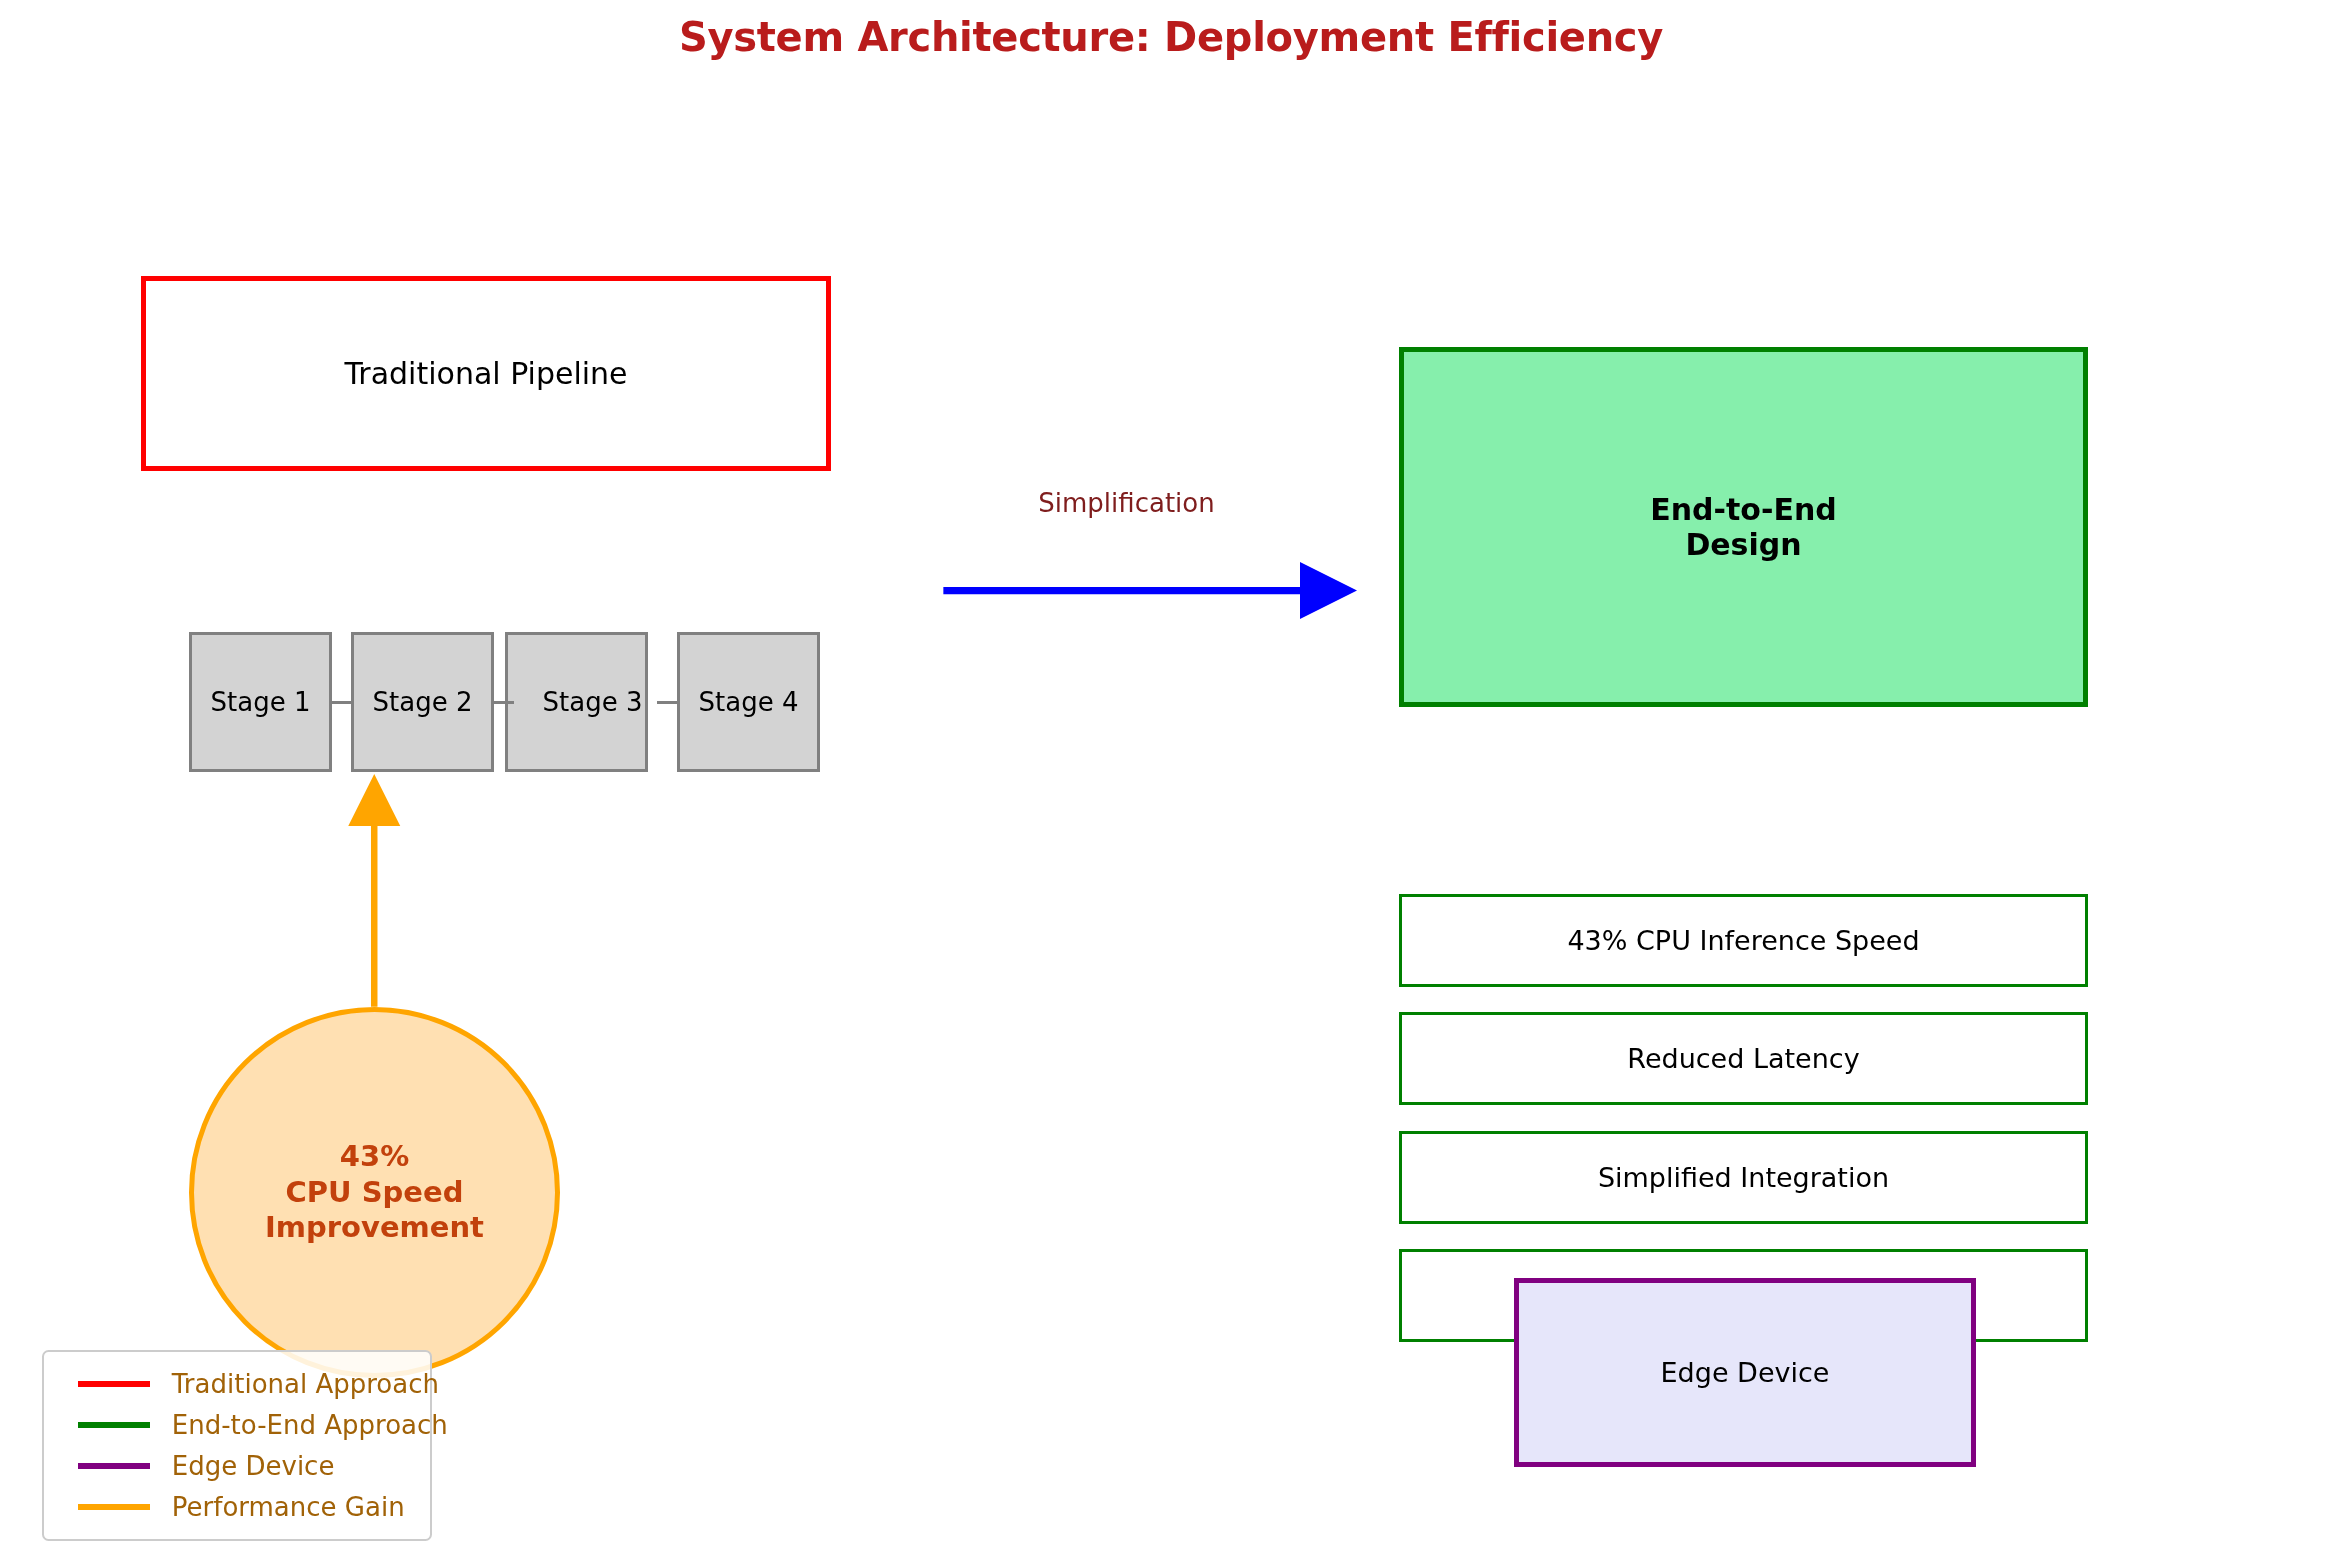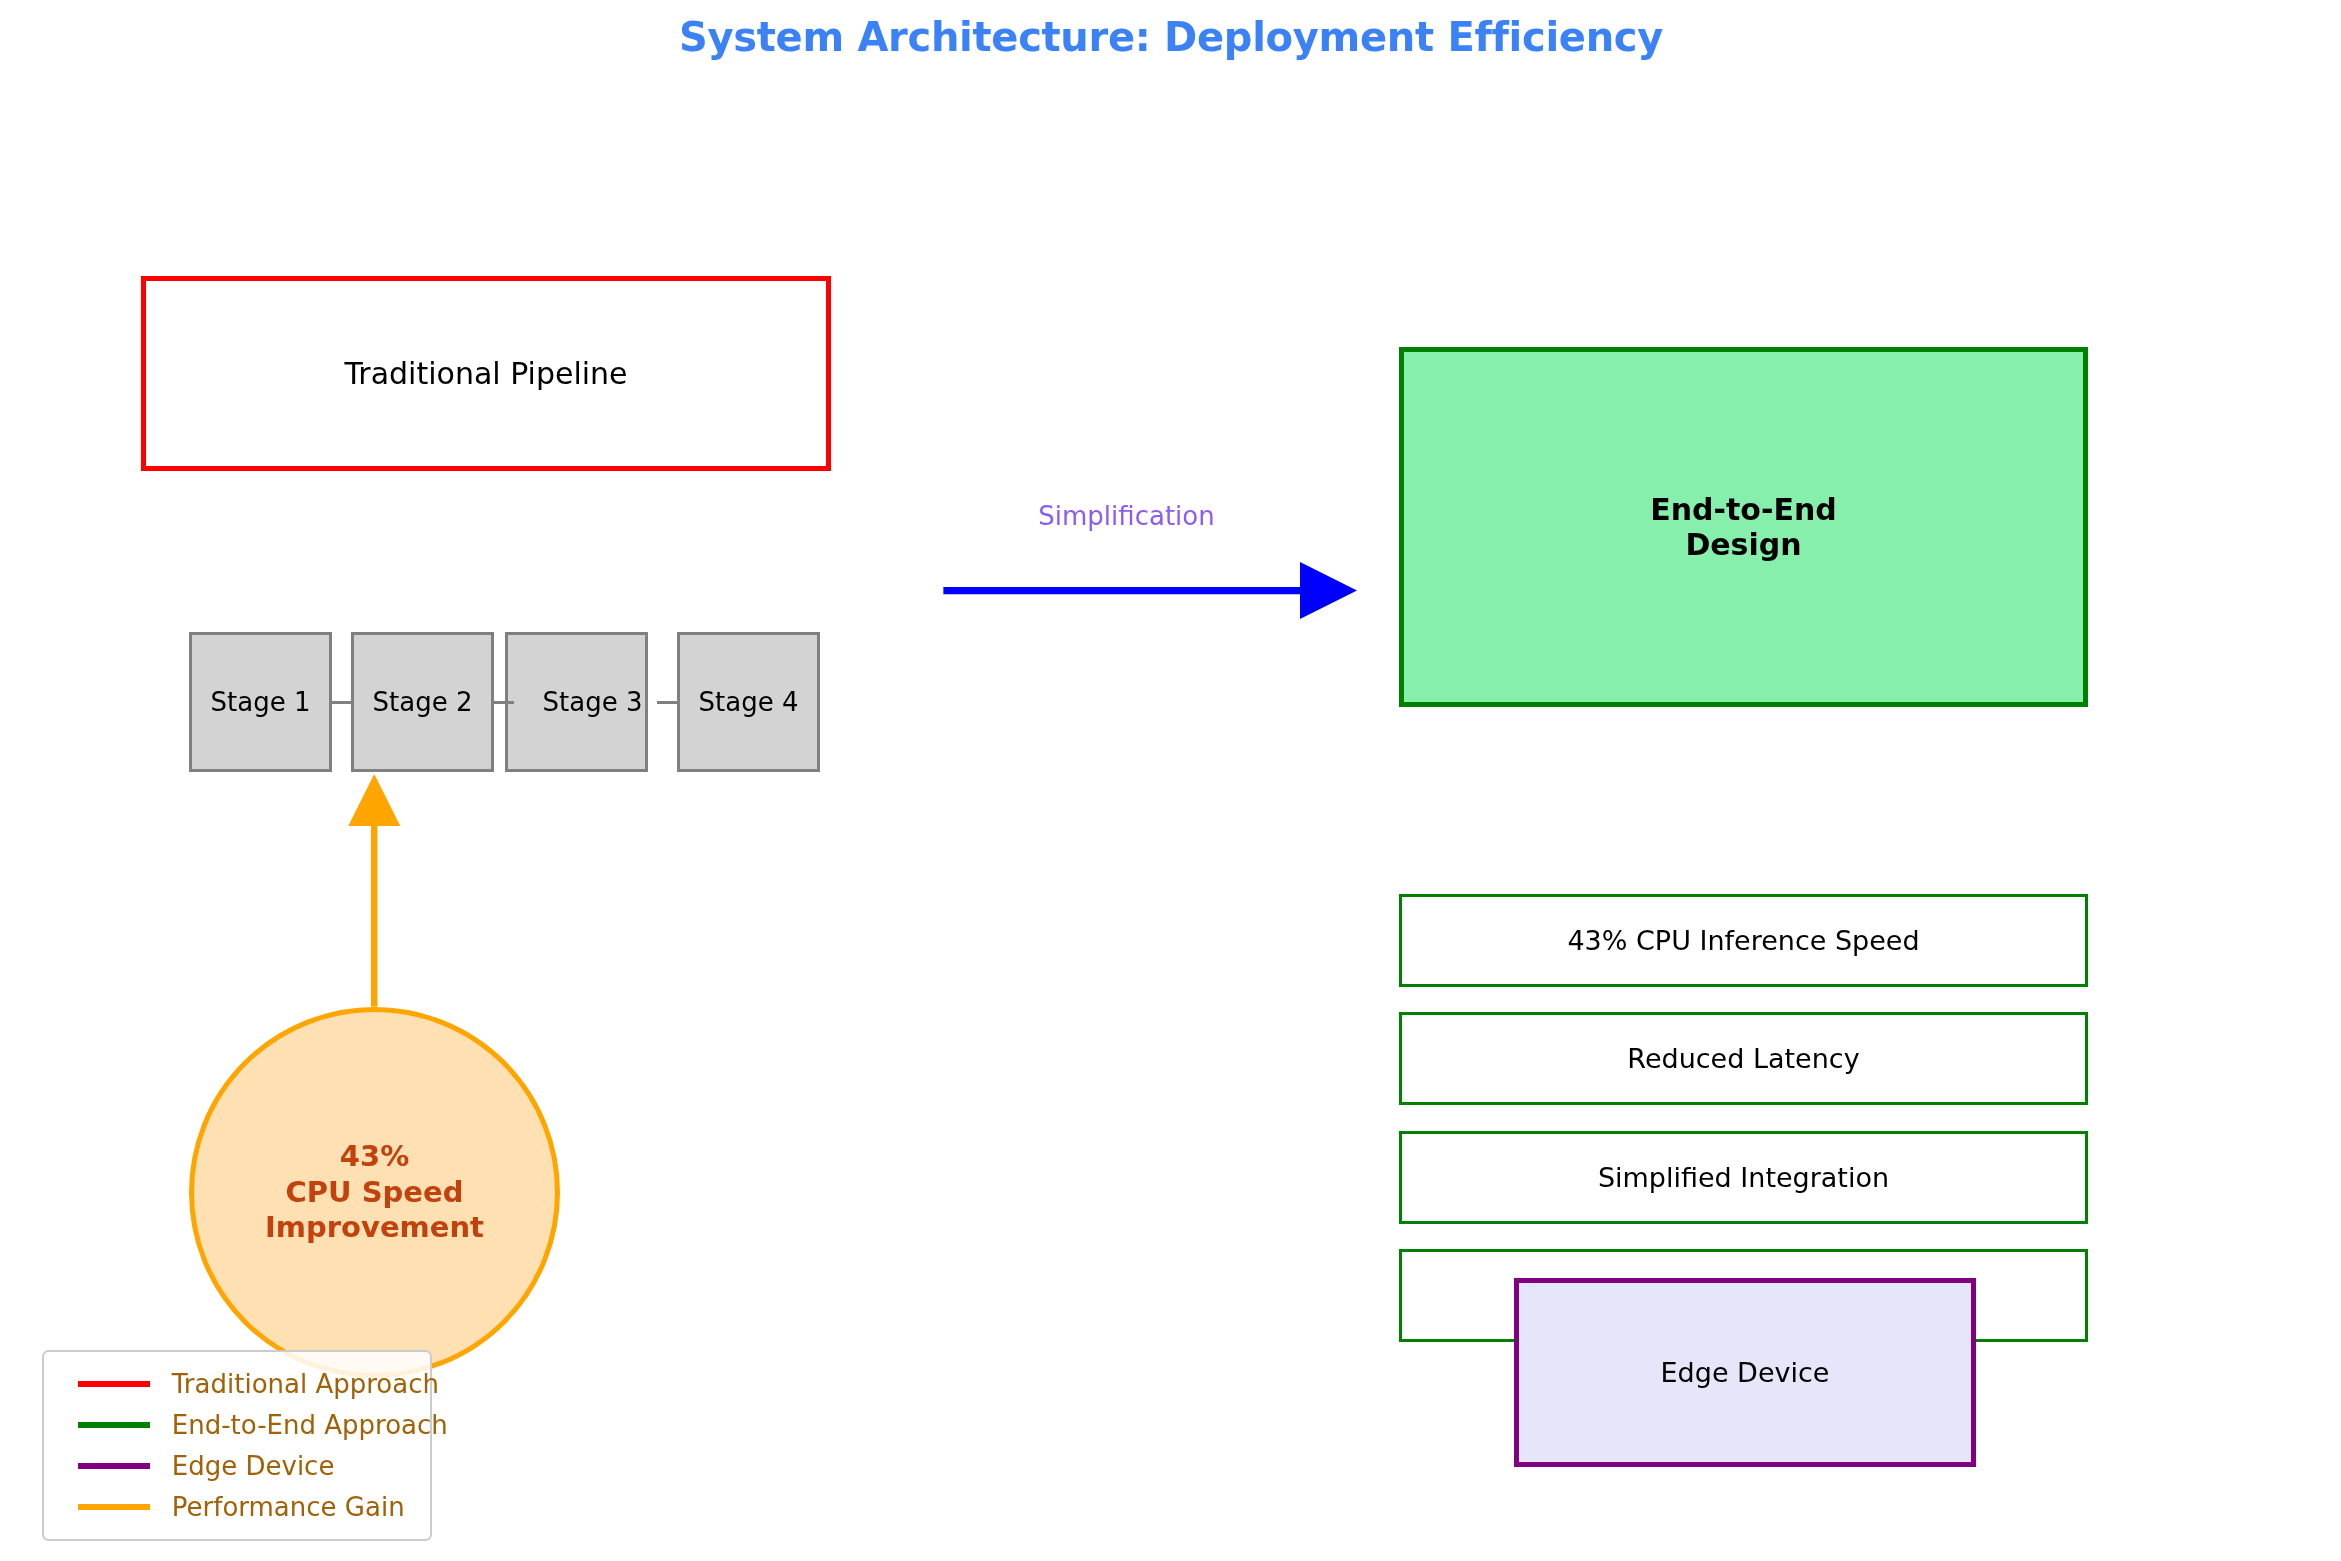--- a/index.html
+++ b/index.html
@@ -23,21 +23,21 @@
 
   
   #chart-title {
     position: absolute;
     left: 0;
     top: 14.3px;
     width: 2342px;
     text-align: center;
     font-size: 40px;
     font-weight: bold;
-    color: #3b82f6;
+    color: #b91c1c;
     letter-spacing: -0.3px;
   }
 
   
   .node {
     position: absolute;
     box-sizing: border-box;
     display: flex;
     align-items: center;
     justify-content: center;
@@ -138,25 +138,25 @@
     font-size: 29px;
     font-weight: bold;
     color: #c2410c;
     line-height: 1.24;
   }
 
   
   #simplification-label {
     position: absolute;
     left: 1029px;
-    top: 501px;
+    top: 488px;
     width: 195px;
     text-align: center;
     font-size: 26px;
-    color: #8b5cf6;
+    color: #7f1d1d;
   }
 
   
   #legend {
     position: absolute;
     left: 42px;
     top: 1350px;
     width: 390px;
     padding: 11.7px 17px 11.7px 14.3px;
     box-sizing: border-box;

